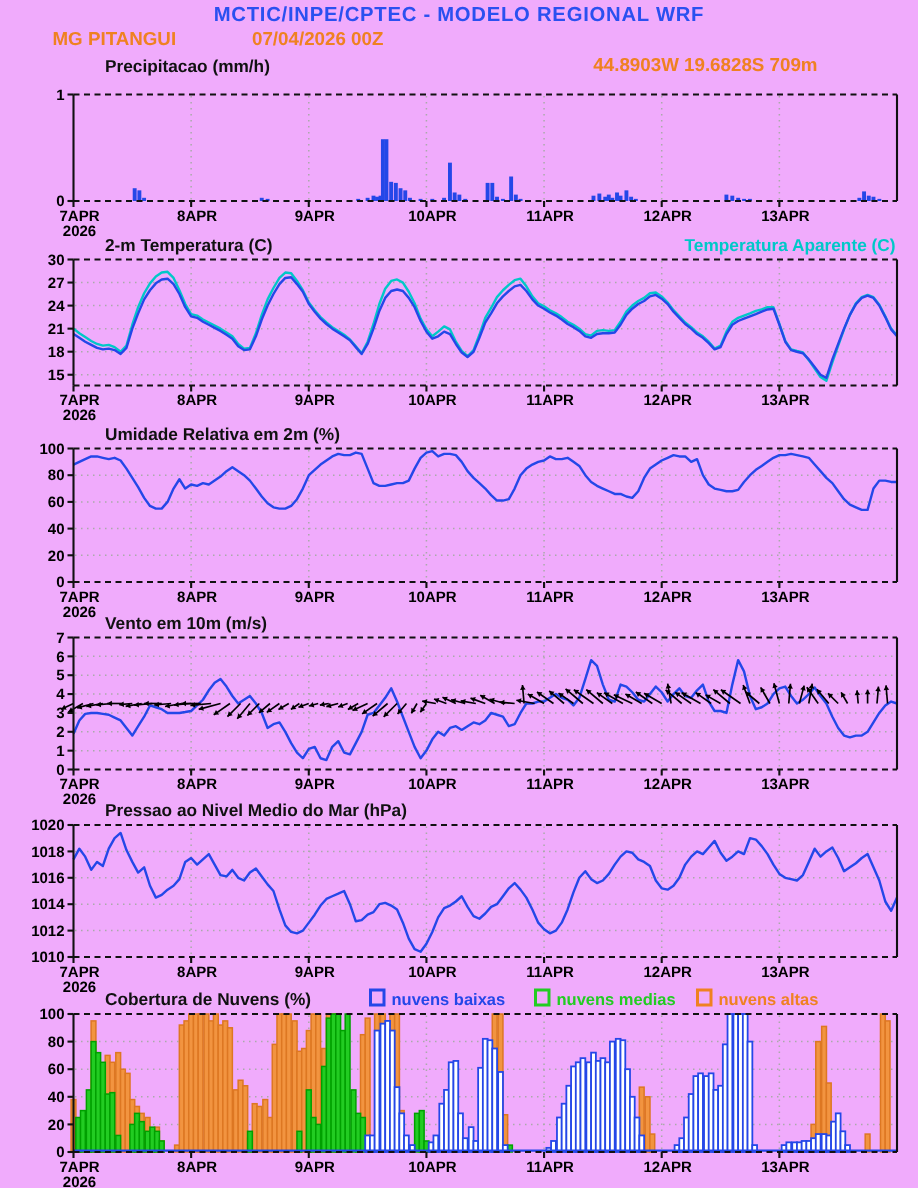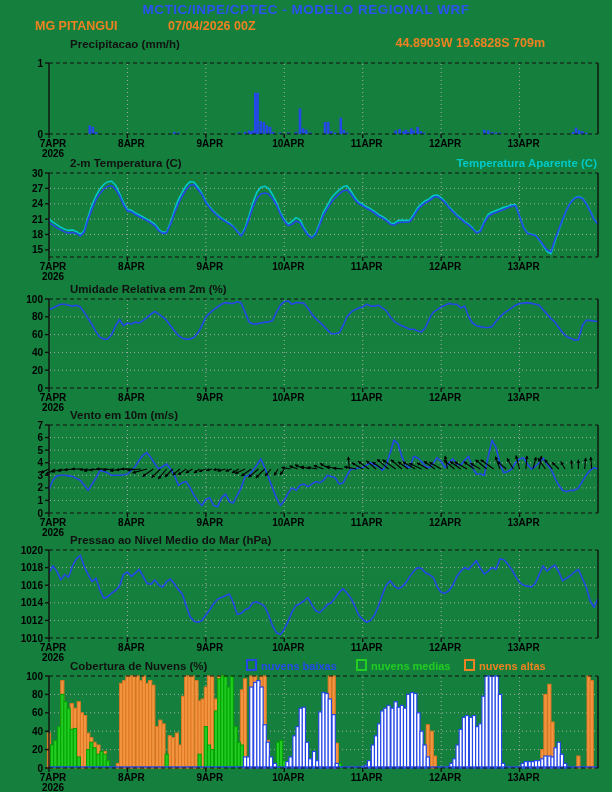--- a/index.html
+++ b/index.html
@@ -1,16 +1,16 @@
 <!DOCTYPE html>
 <html><head>
 <meta charset="utf-8">
 <style>
   html,body{margin:0;padding:0;background:#fff;}
-  .page{position:relative;width:612px;height:792px;background:#15803d;overflow:hidden;
+  .page{position:relative;width:612px;height:792px;background:#f0abfc;overflow:hidden;
         font-family:"Liberation Sans", sans-serif;}
   svg text{font-family:"Liberation Sans", sans-serif;font-weight:bold;}
   .hdr1{font-size:13.5px;letter-spacing:0.5px;}
   .hdr2{font-size:12.5px;}
   .ptitle{font-size:11.5px;}
   .coords{font-size:12.5px;}
   .legend-label{font-size:11px;}
 </style>
 </head>
 <body>

